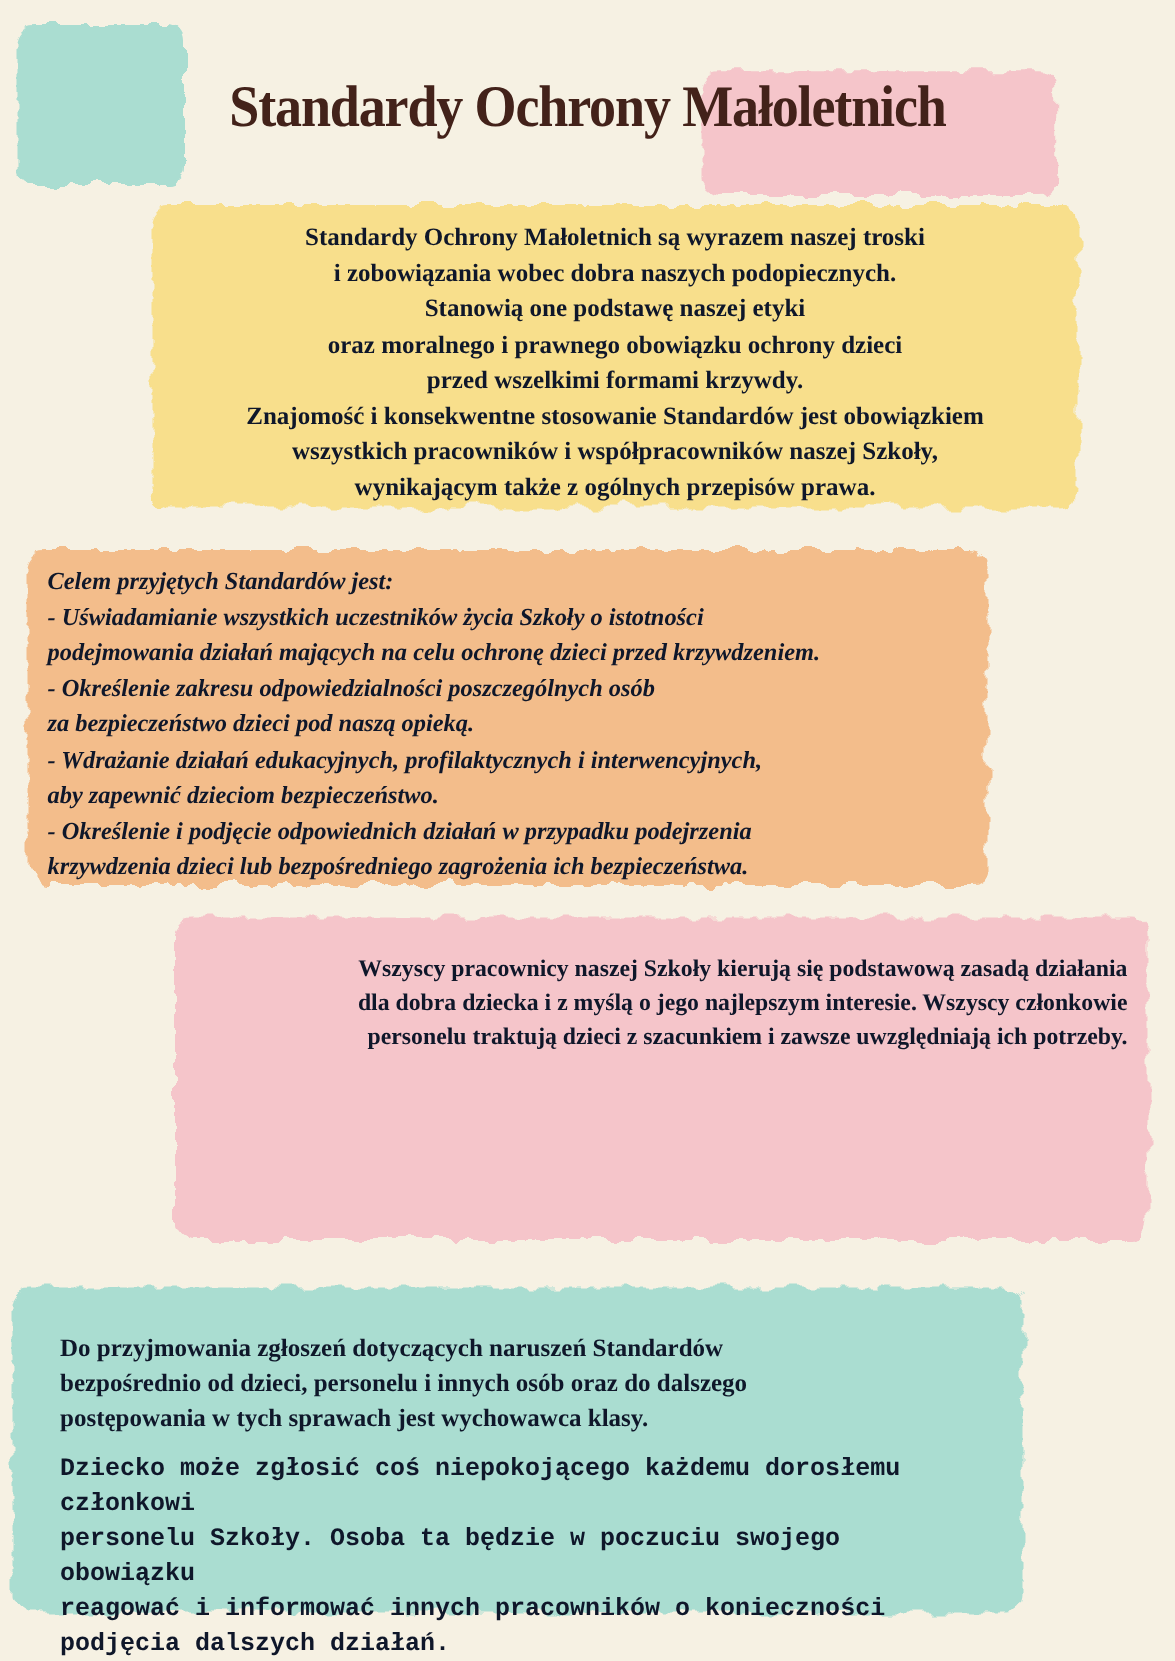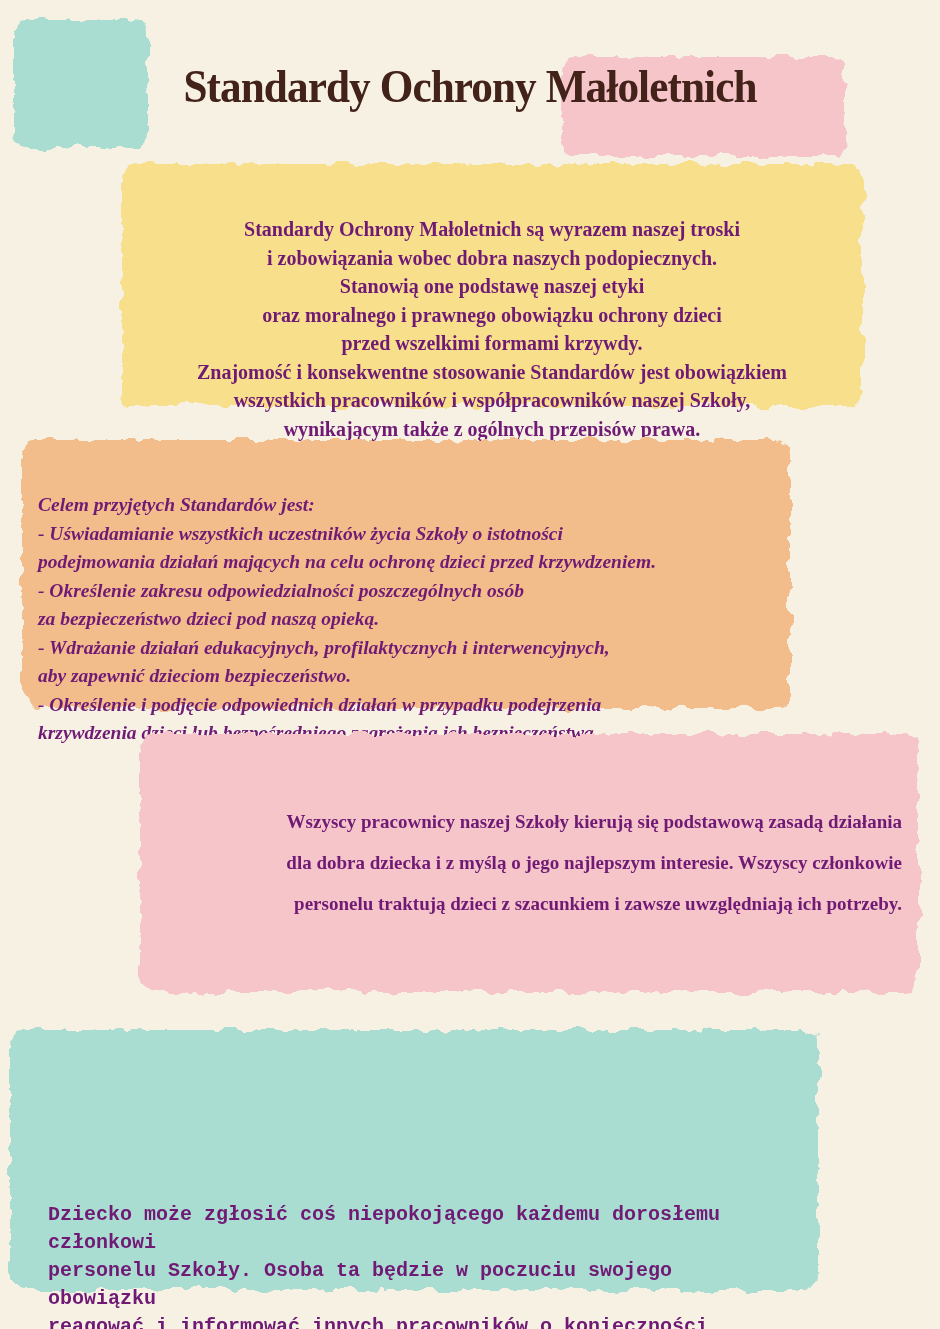--- a/index.html
+++ b/index.html
@@ -12,24 +12,23 @@
   }
   .page{position:absolute;inset:0;padding-left:46px;}
   
   .paint{
     position:absolute;
     border-radius:14px;
     filter:url(#rough-edge);
   }
   .content{
     position:absolute;
-    color:#701a75;
+    color:#0f172a;
     font-weight:bold;
     white-space:pre-line;
-    margin-top:39px;
   }
   
   .title-wrap{
     position:absolute;
     left:0;right:0;top:58px;
     text-align:center;
   }
   .title-wrap h1{
     margin:0;
     font-size:47px;
@@ -49,21 +48,21 @@
   
   .goals-text{
     left:38px;top:452px;width:750px;
     font-size:19.5px;line-height:28.5px;
     text-align:left;
     font-style:italic;
   }
   
   .principles-p1{
     left:152px;top:762px;width:750px;
-    font-size:19px;line-height:41px;
+    font-size:19px;line-height:27px;
     text-align:right;
   }
   .principles-p2{
     left:152px;top:875px;width:750px;
     font-size:19px;line-height:28.5px;
     text-align:right;
   }
   
   .reporting-p1{
     left:48px;top:1065px;width:730px;
@@ -117,18 +116,21 @@
 aby zapewnić dzieciom bezpieczeństwo.
 - Określenie i podjęcie odpowiednich działań w przypadku podejrzenia
 krzywdzenia dzieci lub bezpośredniego zagrożenia ich bezpieczeństwa.</div>
 
   <div class="paint" style="left: 140px; top: 734px; width: 778px; height: 258px; background-color: rgb(245, 197, 202);"></div>
   <div class="content principles-p1">Wszyscy pracownicy naszej Szkoły kierują się podstawową zasadą działania
 dla dobra dziecka i z myślą o jego najlepszym interesie. Wszyscy członkowie
 personelu traktują dzieci z szacunkiem i zawsze uwzględniają ich potrzeby.</div>
 
   <div class="paint" style="left: 10px; top: 1030px; width: 808px; height: 260px; background-color: rgb(170, 221, 209);"></div>
+  <div class="content reporting-p1">Do przyjmowania zgłoszeń dotyczących naruszeń Standardów
+bezpośrednio od dzieci, personelu i innych osób oraz do dalszego
+postępowania w tych sprawach jest wychowawca klasy.</div>
   <div class="content reporting-p2">Dziecko może zgłosić coś niepokojącego każdemu dorosłemu członkowi
 personelu Szkoły. Osoba ta będzie w poczuciu swojego obowiązku
 reagować i informować innych pracowników o konieczności
 podjęcia dalszych działań.</div>
 
 </div>
 
 </body></html>

